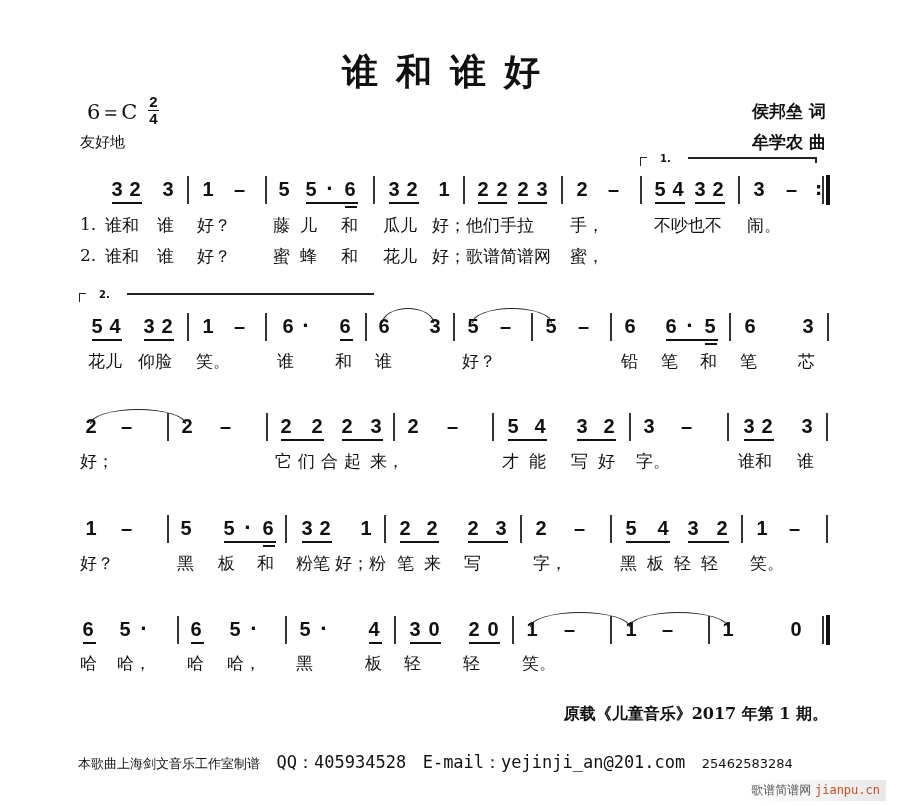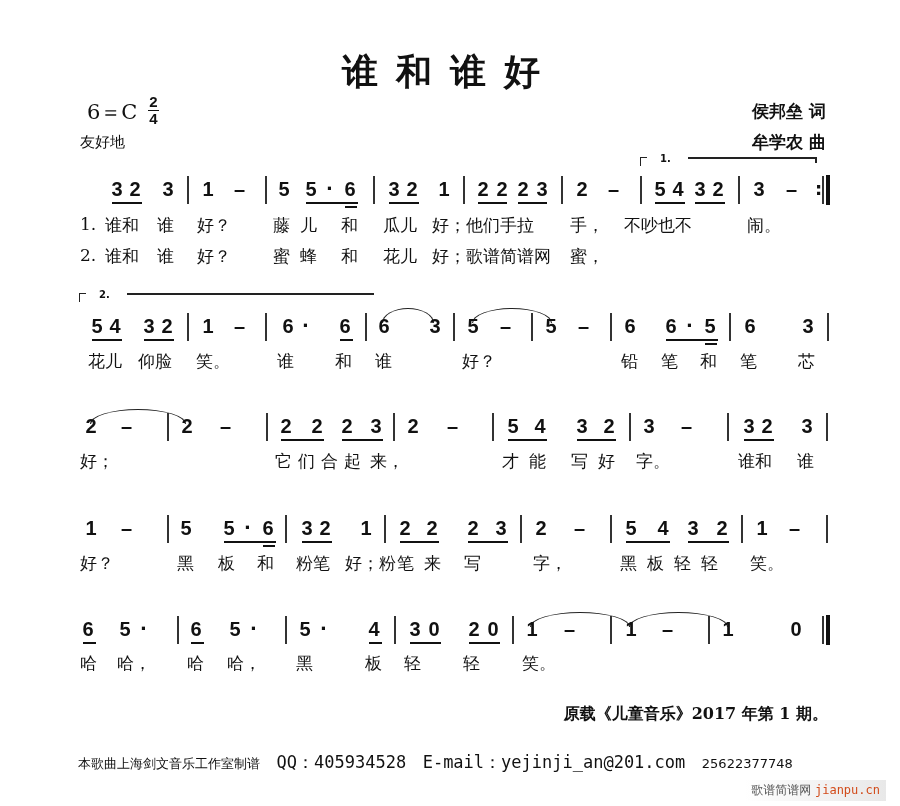--- a/index.html
+++ b/index.html
@@ -115,21 +115,21 @@
   <span class="lyr" style="left:80px; top:214px;">1.</span>
   <span class="lyr" style="left:105px; top:214px;">谁和</span>
   <span class="lyr" style="left:157px; top:214px;">谁</span>
   <span class="lyr" style="left:197px; top:214px;">好？</span>
   <span class="lyr" style="left:273px; top:214px;">藤</span>
   <span class="lyr" style="left:300px; top:214px;">儿</span>
   <span class="lyr" style="left:341px; top:214px;">和</span>
   <span class="lyr" style="left:383px; top:214px;">瓜儿</span>
   <span class="lyr" style="left:432px; top:214px;">好；他们手拉</span>
   <span class="lyr" style="left:570px; top:214px;">手，</span>
-  <span class="lyr" style="left:624px; top:214px;text-align:right;">不吵也不</span>
+  <span class="lyr" style="left:654px; top:214px;text-align:right;">不吵也不</span>
   <span class="lyr" style="left:747px; top:214px;">闹。</span>
 
   <span class="lyr" style="left:80px; top:245px;">2.</span>
   <span class="lyr" style="left:105px; top:245px;">谁和</span>
   <span class="lyr" style="left:157px; top:245px;">谁</span>
   <span class="lyr" style="left:197px; top:245px;">好？</span>
   <span class="lyr" style="left:273px; top:245px;">蜜</span>
   <span class="lyr" style="left:300px; top:245px;">蜂</span>
   <span class="lyr" style="left:341px; top:245px;">和</span>
   <span class="lyr" style="left:383px; top:245px;">花儿</span>
@@ -277,21 +277,21 @@
   <div class="bar" style="left:741px; top:515px;"></div>
   <span class="n" style="left:755px; top:517px;">1</span>
   <span class="dash" style="left:789px; top:517px;">–</span>
   <div class="bar" style="left:826px; top:515px;"></div>
 
   <span class="lyr" style="left:80px; top:552px;">好？</span>
   <span class="lyr" style="left:177px; top:552px;">黑</span>
   <span class="lyr" style="left:218px; top:552px;">板</span>
   <span class="lyr" style="left:257px; top:552px;">和</span>
   <span class="lyr" style="left:296px; top:552px;">粉笔</span>
-  <span class="lyr" style="left:345px; top:552px;">好；粉</span>
+  <span class="lyr" style="left:335px; top:552px;">好；粉</span>
   <span class="lyr" style="left:397px; top:552px;">笔</span>
   <span class="lyr" style="left:424px; top:552px;">来</span>
   <span class="lyr" style="left:464px; top:552px;">写</span>
   <span class="lyr" style="left:533px; top:552px;">字，</span>
   <span class="lyr" style="left:620px; top:552px;">黑</span>
   <span class="lyr" style="left:647px; top:552px;">板</span>
   <span class="lyr" style="left:674px; top:552px;">轻</span>
   <span class="lyr" style="left:701px; top:552px;">轻</span>
   <span class="lyr" style="left:750px; top:552px;">笑。</span>
 </div>
@@ -338,15 +338,15 @@
   <span class="lyr" style="left:227px; top:652px;">哈，</span>
   <span class="lyr" style="left:296px; top:652px;">黑</span>
   <span class="lyr" style="left:365px; top:652px;">板</span>
   <span class="lyr" style="left:404px; top:652px;">轻</span>
   <span class="lyr" style="left:463px; top:652px;">轻</span>
   <span class="lyr" style="left:522px; top:652px;">笑。</span>
 </div>
 
 <div class="abs source">原载《儿童音乐》2017 年第 1 期。</div>
 
-<div class="abs footer"><span>本歌曲上海剑文音乐工作室制谱</span>    <span class="mono">QQ：405934528</span>    <span class="mono">E-mail：yejinji_an@201.com</span>    <span>25622377748</span></div>
+<div class="abs footer"><span>本歌曲上海剑文音乐工作室制谱</span>    <span class="mono">QQ：405934528</span>    <span class="mono">E-mail：yejinji_an@201.com</span>    <span>25462583284</span></div>
 
 <div class="abs watermark"><span>歌谱简谱网</span> <span class="brand">jianpu.cn</span></div>
 
 </body></html>

